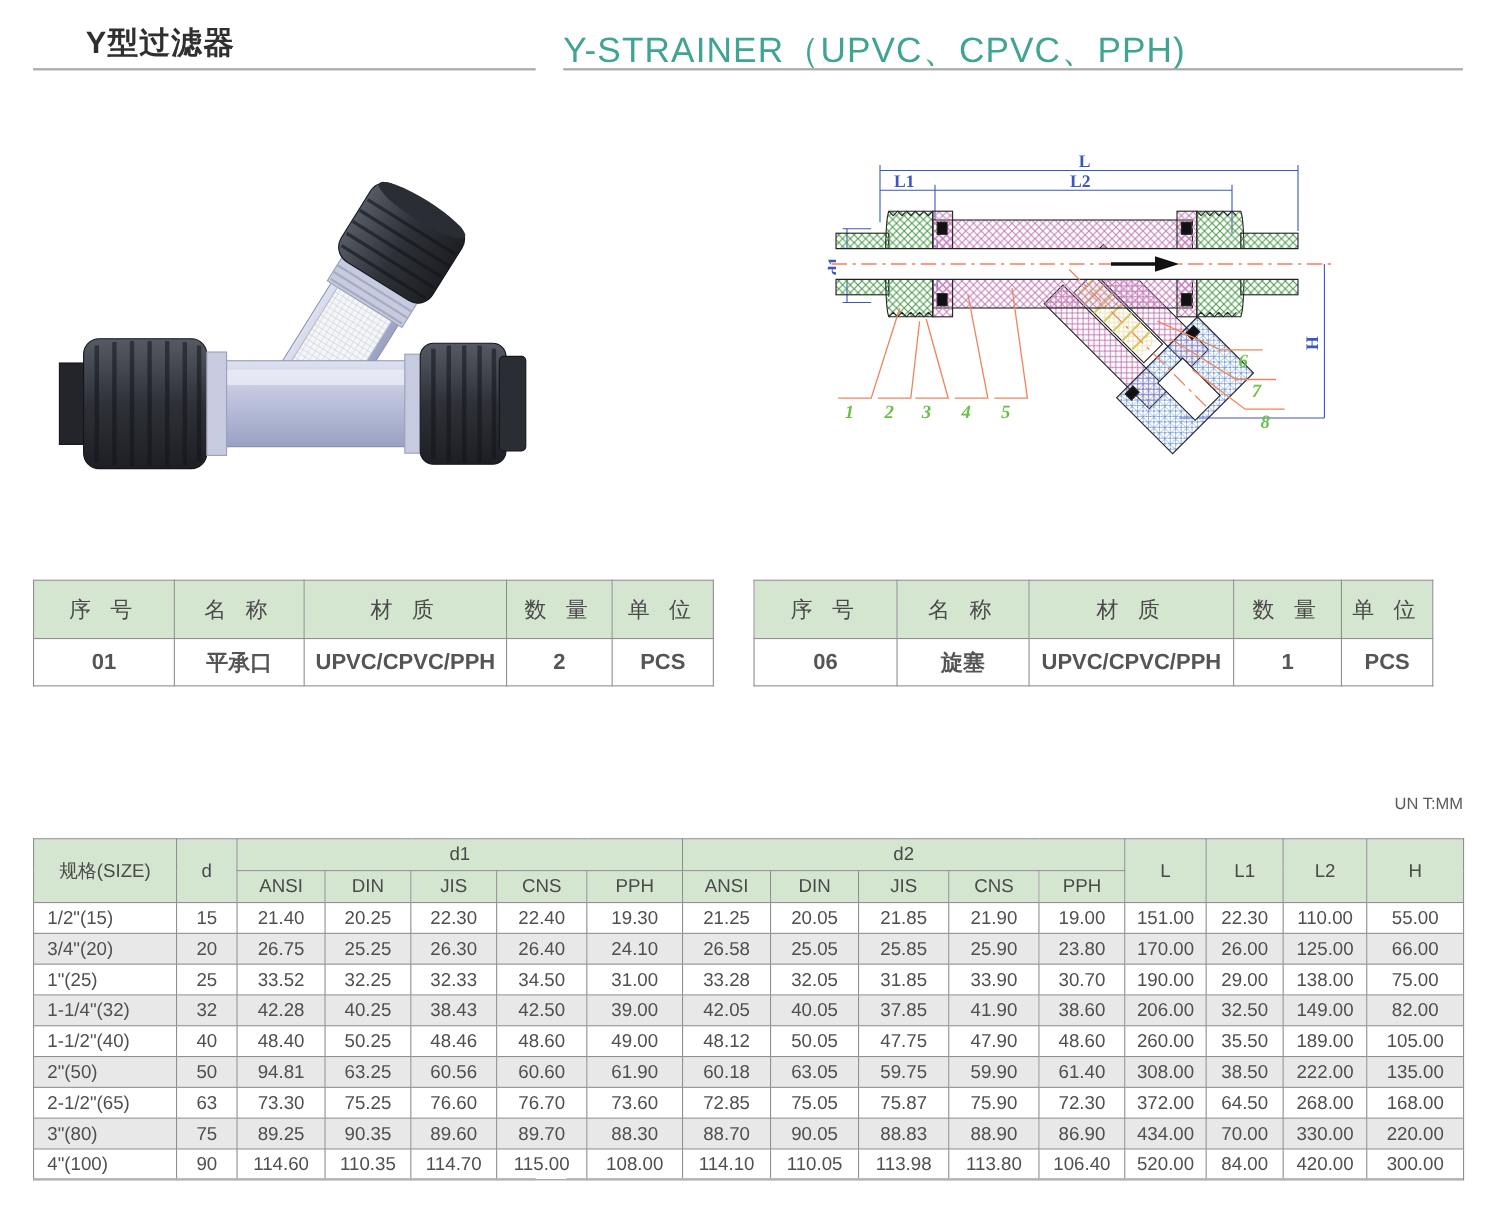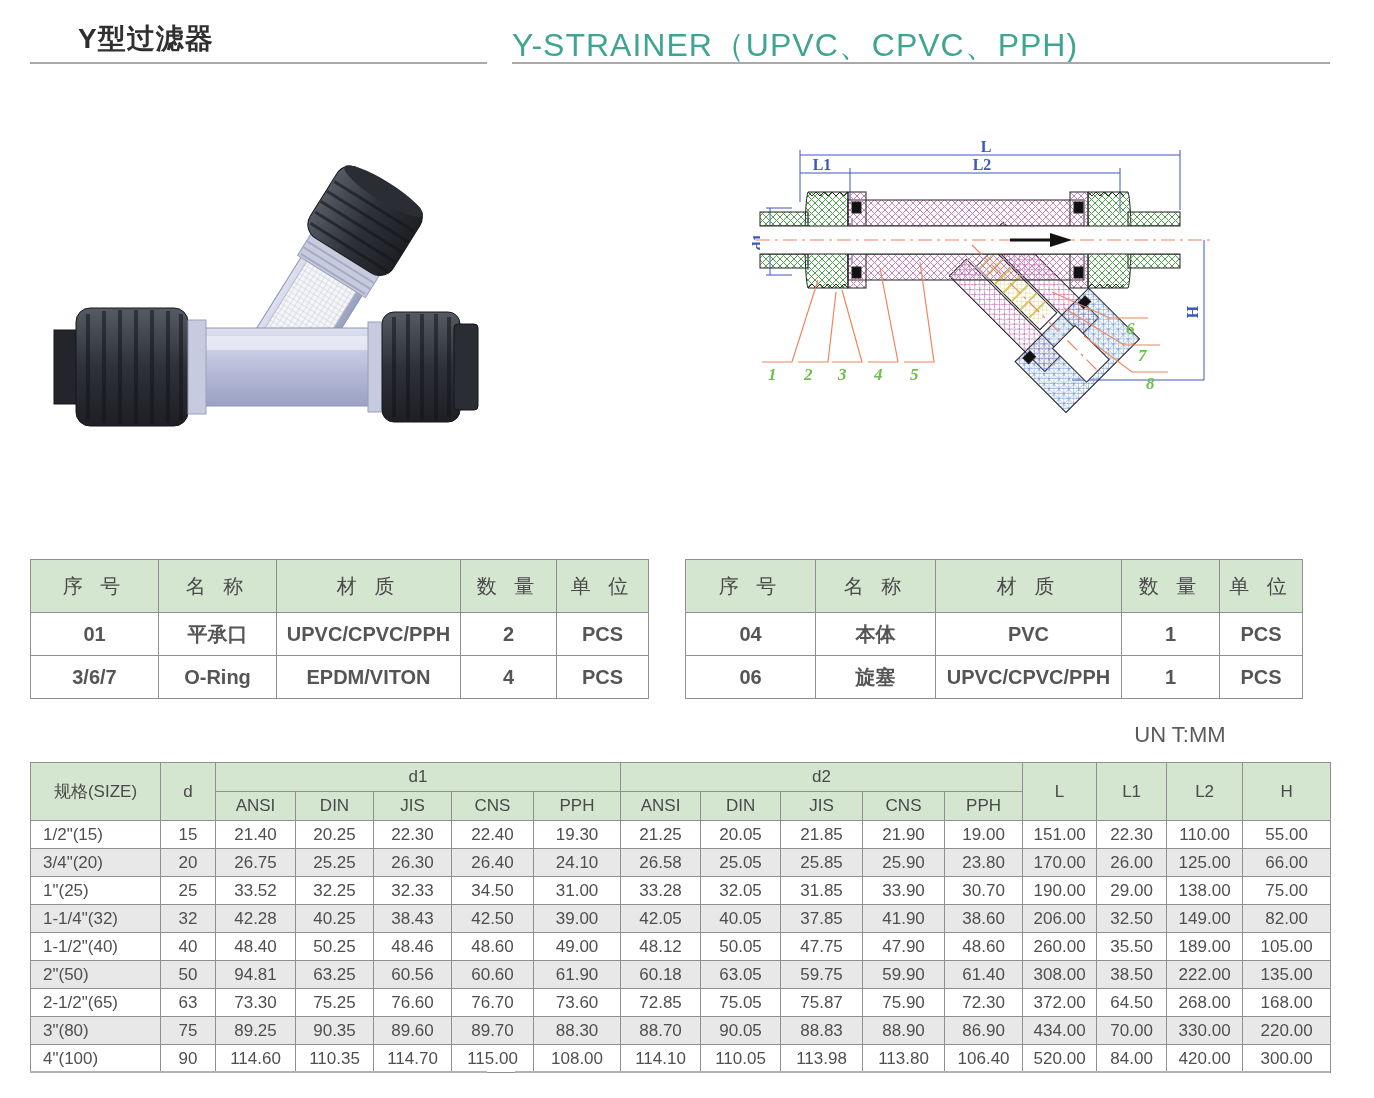--- a/index.html
+++ b/index.html
@@ -18,27 +18,27 @@
   
   .photo-wrap{position:absolute;left:50px;top:140px;width:430px;height:305px;}
   .diagram-wrap{position:absolute;left:752px;top:140px;width:475px;height:305px;}
 
   
   table{border-collapse:collapse;table-layout:fixed;}
   th,td{border:1px solid #8f8f8f;text-align:center;vertical-align:middle;overflow:hidden;white-space:nowrap;}
   thead th{background:#d4e5d0;font-weight:normal;color:#4a4a4a;}
   tr.alt td{background:#e8e8e8;}
 
-  .parts{position:absolute;font-size:20px;color:#555;margin-top:32px;}
+  .parts{position:absolute;font-size:20px;color:#555;}
   .parts-left{left:30px;top:527px;width:618px;}
   .parts-right{left:685px;top:527px;width:617px;}
   .parts thead th{height:50px;letter-spacing:6px;font-size:20px;}
   .parts td{height:40px;font-weight:bold;}
 
-  .unit-note{position:absolute;top:722px;left:1030px;width:300px;text-align:center;font-size:22px;color:#5a5a5a;}
+  .unit-note{position:absolute;top:722px;left:1030px;width:300px;text-align:right;font-size:15px;color:#5a5a5a;}
 
   .dims{position:absolute;left:30px;top:762px;width:1300px;font-size:17px;color:#4f4f4f;}
   .dims thead th{height:26px;font-size:17px;}
   .dims td{height:25px;}
   .dims td.size{text-align:left;padding-left:12px;}
 
   svg text{font-family:"Liberation Serif","DejaVu Serif",serif;}
 </style>
 </head>
 <body>
@@ -234,27 +234,20 @@
         </tr>
       </thead>
     <tbody>
         <tr>
           <td>01</td>
           <td>平承口</td>
           <td>UPVC/CPVC/PPH</td>
           <td>2</td>
           <td>PCS</td>
         </tr>
-        <tr>
-          <td>3/6/7</td>
-          <td>O-Ring</td>
-          <td>EPDM/VITON</td>
-          <td>4</td>
-          <td>PCS</td>
-        </tr>
       </tbody>
   </table>
 
   <table class="parts parts-right">
     <colgroup>
         <col style="width:130px">
         <col style="width:120px">
         <col style="width:186px">
         <col style="width:98px">
         <col style="width:83px">
@@ -262,27 +255,20 @@
     <thead>
         <tr>
           <th>序 号</th>
           <th>名 称</th>
           <th>材 质</th>
           <th>数 量</th>
           <th>单 位</th>
         </tr>
       </thead>
     <tbody>
-        <tr>
-          <td>04</td>
-          <td>本体</td>
-          <td>PVC</td>
-          <td>1</td>
-          <td>PCS</td>
-        </tr>
         <tr>
           <td>06</td>
           <td>旋塞</td>
           <td>UPVC/CPVC/PPH</td>
           <td>1</td>
           <td>PCS</td>
         </tr>
       </tbody>
   </table>
 

